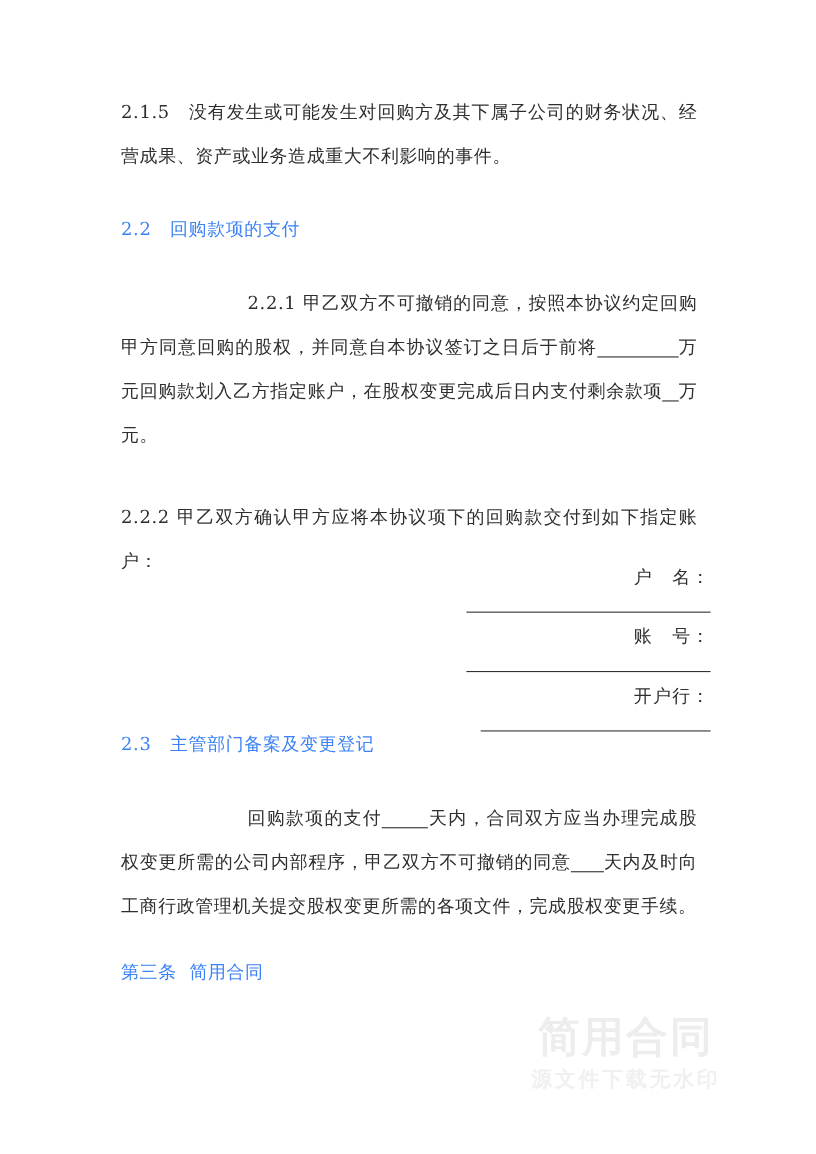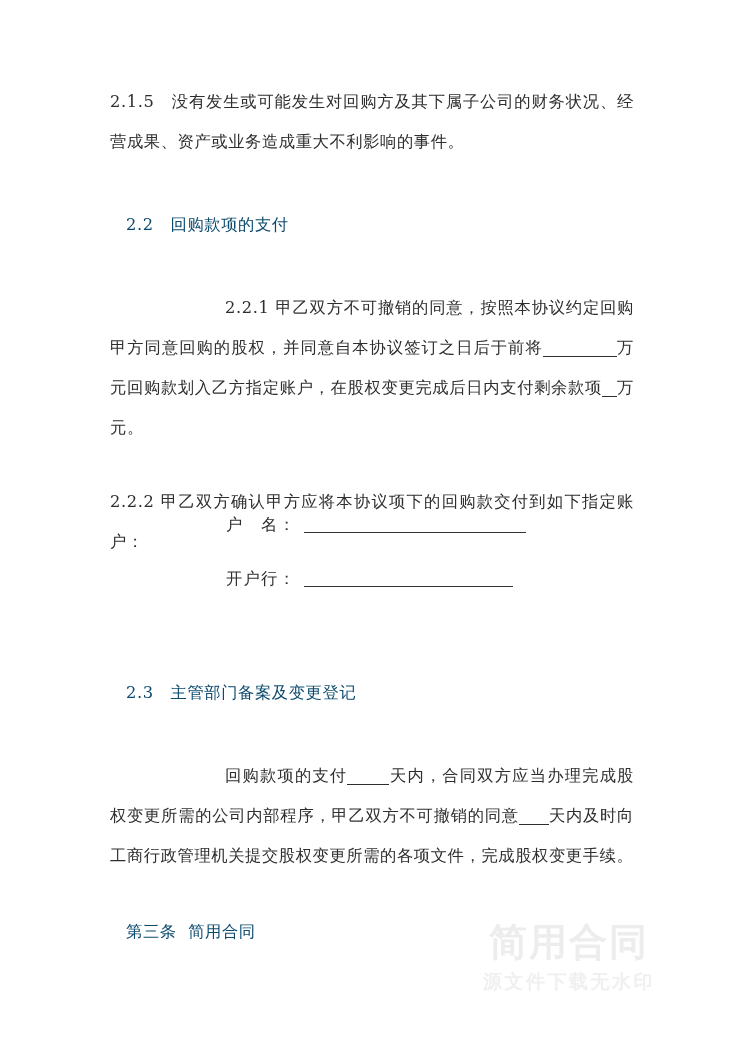--- a/index.html
+++ b/index.html
@@ -36,22 +36,22 @@
     margin: 0;
     word-break: break-all;
   }
   .para.indent-big {
     text-indent: 115px;
   }
   .heading {
     font-size: 16.3px;
     line-height: 40px;
     letter-spacing: 0.6px;
-    color: #0c4a6e;
-    margin: 16px;
+    color: #3b82f6;
+    margin: 0;
     white-space: pre;
   }
   .gap-sm { height: 20px; }
   .gap-md { height: 27px; }
   .gap-lg { height: 34px; }
 
   .blank {
     display: inline-block;
     border-bottom: 1.4px solid #2e2e2e;
     vertical-align: -4px;
@@ -64,25 +64,26 @@
 
   
   .fields {
     position: absolute;
     left: 226px;
     top: 513px;
     width: 420px;
   }
   .field-row {
     display: flex;
-    align-items: flex-start;
+    align-items: flex-end;
     height: 54px;
     font-size: 16.3px;
     letter-spacing: 1.2px;
     color: #2e2e2e;
+    flex-direction: column;
   }
   .field-label {
     white-space: pre;
     line-height: 24px;
   }
   .field-line {
     flex: 0 0 auto;
     border-bottom: 1.6px solid #333333;
     height: 19px;
     margin-left: 8px;
@@ -143,20 +144,24 @@
     <p class="para">2.2.2 甲乙双方确认甲方应将本协议项下的回购款交付到如下指定账户：</p>
 
   </div>
 
   <div class="fields">
     <div class="field-row">
       <span class="field-label">户　名：</span>
       <span class="field-line w1"></span>
     </div>
     <div class="field-row">
+      <span class="field-label">账　号：</span>
+      <span class="field-line w2"></span>
+    </div>
+    <div class="field-row">
       <span class="field-label">开户行：</span>
       <span class="field-line w3"></span>
     </div>
   </div>
 
   <div class="doc-body" style="top:657px;">
 
     <p class="heading">2.3　主管部门备案及变更登记</p>
 
     <div class="gap-md"></div>

